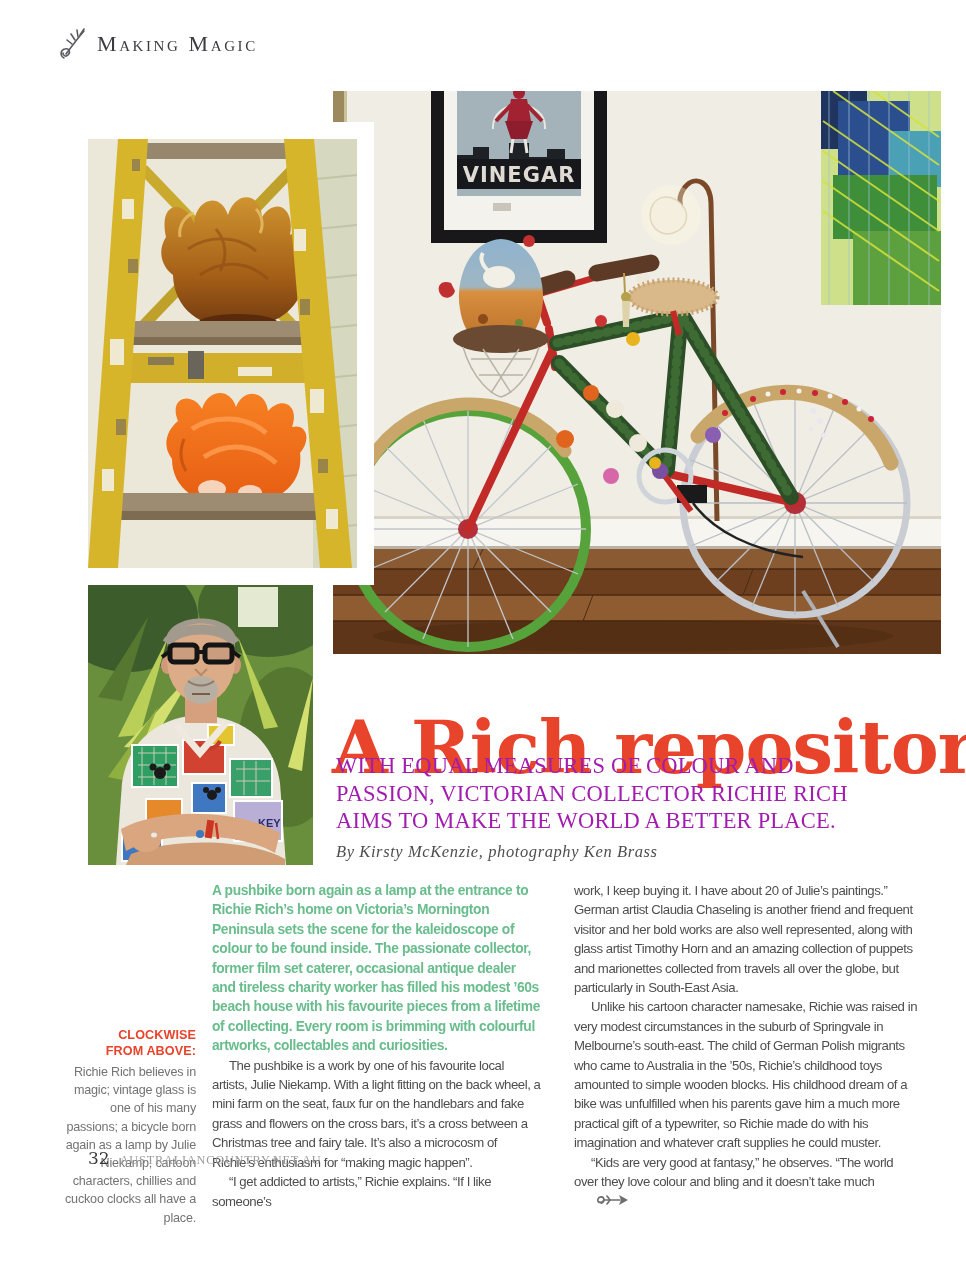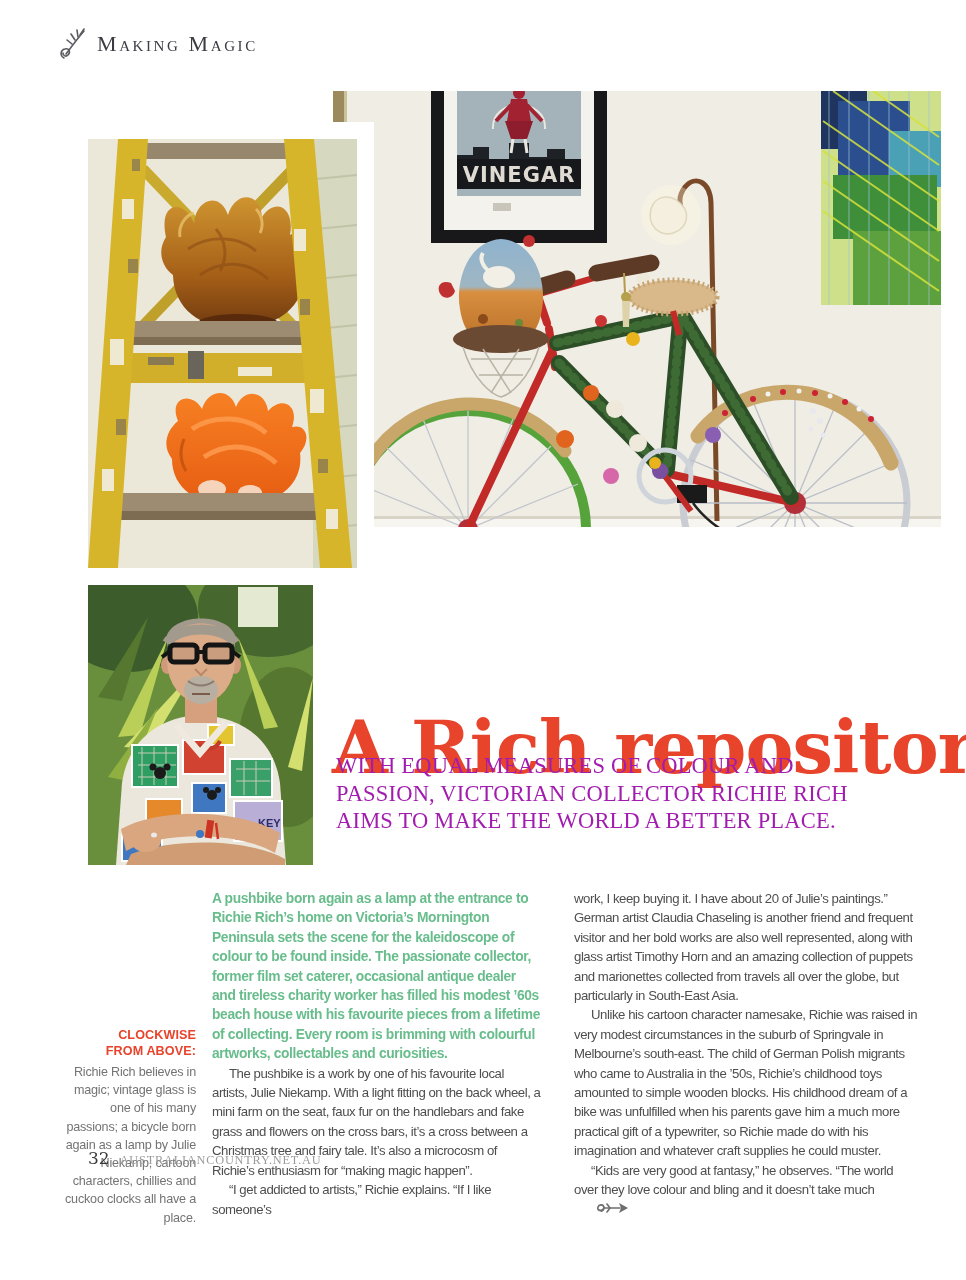--- a/index.html
+++ b/index.html
@@ -10,42 +10,42 @@
   
   .section-header{position:absolute;left:58px;top:26px;display:flex;align-items:center;}
   .section-header .flourish{width:30px;height:36px;margin-right:9px;}
   .section-label{
     font-family:"Liberation Serif",serif;font-variant:small-caps;
     font-size:22px;letter-spacing:2.6px;color:var(--header-gray,#3b3b42);
   }
   
   .photo{position:absolute;overflow:hidden;}
   .photo svg{display:block;}
-  .photo-bike{left:333px;top:91px;width:608px;height:436px;z-index:1;}
+  .photo-bike{left:333px;top:91px;width:608px;height:563px;z-index:1;}
   .photo-ladder{left:88px;top:139px;width:269px;height:429px;z-index:2;box-shadow:0 0 0 17px #ffffff;}
   .photo-portrait{left:88px;top:577px;width:225px;height:288px;}
   
   .headline{
     position:absolute;left:332px;top:664px;width:610px;
     font-family:"DejaVu Serif",serif;font-size:72px;line-height:1;
     color:var(--accent-red,#e8432b);letter-spacing:-1px;white-space:nowrap;
   }
   .standfirst{
     position:absolute;left:336px;top:752px;width:600px;
     font-family:"Liberation Serif",serif;font-size:22.5px;line-height:27.5px;
     color:#a21caf;letter-spacing:0.2px;
   }
   .byline{
     position:absolute;left:336px;top:842px;width:500px;
     font-family:"Liberation Serif",serif;font-style:italic;
     font-size:16.5px;color:#4f4f4f;letter-spacing:0.6px;
   }
   
   .bodycopy{position:absolute;left:212px;top:881px;width:696px;}
-  .col{position:absolute;top:8px;}
+  .col{position:absolute;top:0;}
   .col1{left:0;width:329px;}
   .col2{left:353px;width:343px;margin-left:9px;}
   .bodycopy p{
     margin:0;font-size:13.2px;line-height:19.4px;color:var(--body-gray,#4e4e4e);
     letter-spacing:-0.45px;
   }
   .bodycopy p.lead{
     font-weight:700;font-size:13.8px;color:var(--lead-green,#69bd8d);
     letter-spacing:-0.35px;
   }
@@ -480,20 +480,21 @@
   </div>
 
   <h1 class="headline">A Rich repository</h1>
 
   <div class="standfirst">
     <div>WITH EQUAL MEASURES OF COLOUR AND</div>
     <div>PASSION, VICTORIAN COLLECTOR RICHIE RICH</div>
     <div>AIMS TO MAKE THE WORLD A BETTER PLACE.</div>
   </div>
 
+  <div class="byline">By Kirsty McKenzie, photography Ken Brass</div>
 
   <div class="bodycopy">
     <div class="col col1">
       <p class="lead">A pushbike born again as a lamp at the entrance to Richie Rich’s home on Victoria’s Mornington Peninsula sets the scene for the kaleidoscope of colour to be found inside. The passionate collector, former film set caterer, occasional antique dealer and tireless charity worker has filled his modest ’60s beach house with his favourite pieces from a lifetime of collecting. Every room is brimming with colourful artworks, collectables and curiosities.</p>
       <p class="indent">The pushbike is a work by one of his favourite local artists, Julie Niekamp. With a light fitting on the back wheel, a mini farm on the seat, faux fur on the handlebars and fake grass and flowers on the cross bars, it’s a cross between a Christmas tree and fairy tale. It’s also a microcosm of Richie’s enthusiasm for “making magic happen”.</p>
       <p class="indent">“I get addicted to artists,” Richie explains. “If I like someone’s</p>
     </div>
     <div class="col col2">
       <p>work, I keep buying it. I have about 20 of Julie’s paintings.” German artist Claudia Chaseling is another friend and frequent visitor and her bold works are also well represented, along with glass artist Timothy Horn and an amazing collection of puppets and marionettes collected from travels all over the globe, but particularly in South-East Asia.</p>
       <p class="indent">Unlike his cartoon character namesake, Richie was raised in very modest circumstances in the suburb of Springvale in Melbourne’s south-east. The child of German Polish migrants who came to Australia in the ’50s, Richie’s childhood toys amounted to simple wooden blocks. His childhood dream of a bike was unfulfilled when his parents gave him a much more practical gift of a typewriter, so Richie made do with his imagination and whatever craft supplies he could muster.</p>

